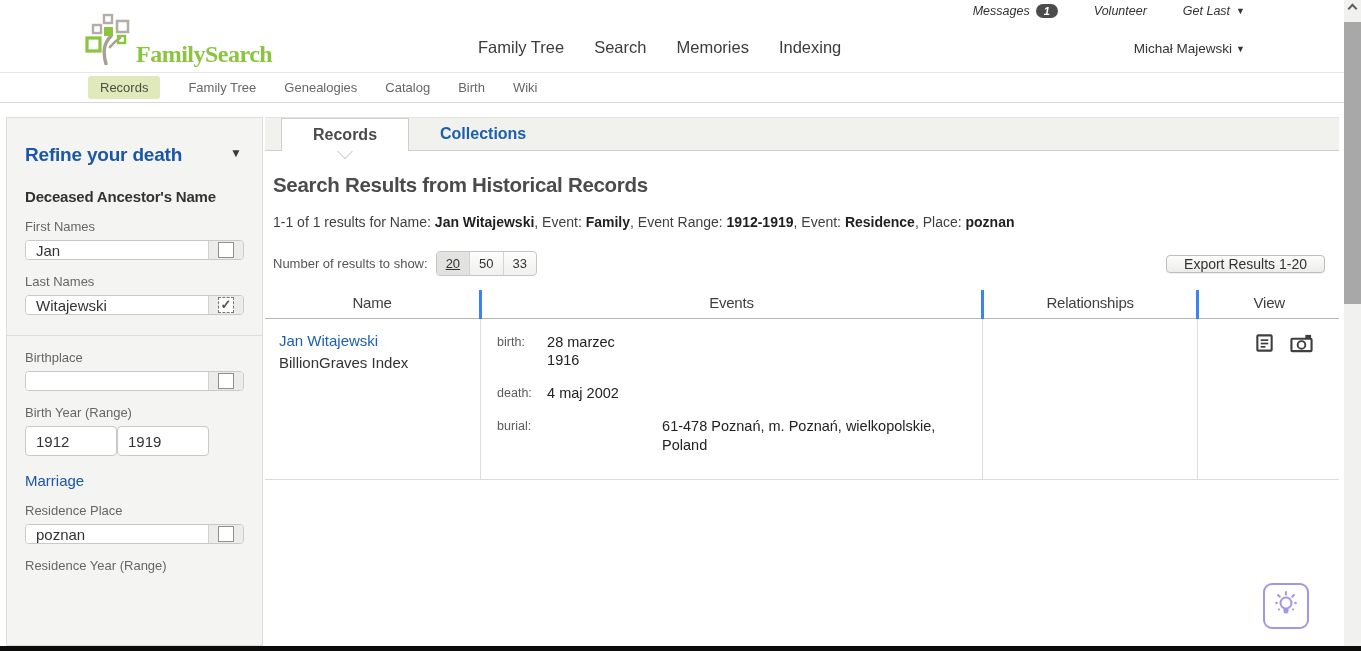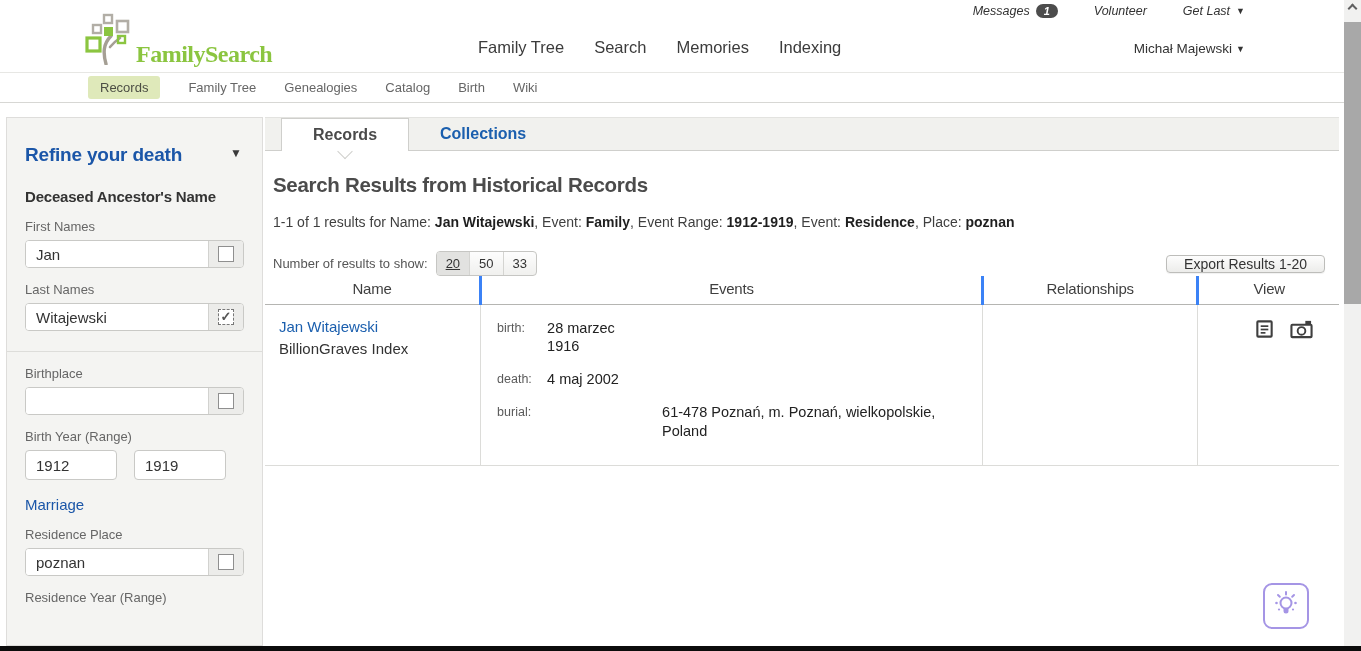--- a/index.html
+++ b/index.html
@@ -31,31 +31,31 @@
   .subnav span { cursor:pointer; }
   .subnav .pill { background:#dfe9ba; color:#4c4e44; padding:4px 12px; border-radius:3px; }
 
   
   .sidebar { position:absolute; left:6px; top:117px; width:257px; height:529px;
              background:#f4f4f2; border:1px solid #dedddb; padding:26px 18px 0 18px; }
   .refine-title { color:#1b56a8; font-size:19px; font-weight:bold; letter-spacing:-0.2px; }
   .collapse-caret { position:absolute; right:20px; top:28px; font-size:12px; color:#3a3a3a; cursor:pointer; }
   .side-section { font-size:15px; font-weight:bold; color:#333; margin-top:22px; letter-spacing:-0.2px; }
   .fld-label { font-size:13px; color:#666; margin-top:14px; }
-  .input-group { display:flex; margin-top:6px; height:28px; border:1px solid #c9c9c6;
+  .input-group { display:flex; margin-top:6px; height:20px; border:1px solid #c9c9c6;
                  border-radius:4px; background:#fff; overflow:hidden; }
   .input-group input { flex:1; border:none; outline:none; padding:0 10px; font-size:15px;
                        color:#333; font-family:"Liberation Sans", sans-serif; min-width:0; }
   .cb-zone { width:35px; background:#ececea; border-left:1px solid #d2d2cf;
              display:flex; align-items:center; justify-content:center; cursor:pointer; }
   .cb { width:16px; height:16px; background:#fff; border:1px solid #8f8f8f; }
   .cb.checked { border:1px dashed #777; color:#555; font-size:13px; line-height:14px;
                 text-align:center; font-weight:bold; }
   .side-divider { border:none; border-top:1px solid #ddddda; margin:20px -18px 0 -18px; }
-  .year-row { display:flex; gap:17px; margin-top:6px; }
+  .year-row { display:flex; margin-top:6px; }
   .year-row input { width:92px; height:30px; border:1px solid #c9c9c6; border-radius:4px;
                     padding:0 10px; font-size:15px; color:#333; outline:none;
                     font-family:"Liberation Sans", sans-serif; }
   .year-row input::placeholder { color:#999; }
   .side-link { color:#1b56a8; font-size:15px; margin-top:16px; cursor:pointer; }
 
   
   .main { position:absolute; left:265px; top:117px; width:1074px; }
   .tabstrip { height:34px; background:#f1f1ee; border-top:1px solid #e3e3e0;
               border-bottom:1px solid #cfcfcc; display:flex; align-items:stretch; padding-left:16px; }
@@ -77,21 +77,21 @@
   .segmented { display:flex; margin-left:8px; border:1px solid #c6c6c3; border-radius:4px;
                overflow:hidden; background:linear-gradient(#fdfdfd,#f0f0ee); }
   .seg-opt { font-size:13px; color:#333; padding:4px 9px; cursor:pointer; border-left:1px solid #d4d4d1; }
   .seg-opt:first-child { border-left:none;text-decoration:underline; }
   .seg-opt.selected { background:#e2e2e0; }
   .export-btn { margin-left:auto; padding:0 17px; font-size:14px; color:#333;
                 border:1px solid #bdbdba; border-radius:4px;
                 background:linear-gradient(#fdfdfd,#ececea); cursor:pointer;
                 box-shadow:0 1px 1px rgba(0,0,0,0.06); font-family:"Liberation Sans", sans-serif; }
 
-  table.results { width:100%; border-collapse:collapse; table-layout:fixed; }
+  table.results { margin-top:14px; width:100%; border-collapse:collapse; table-layout:fixed; }
   table.results th { font-weight:normal; font-size:15px; color:#3f3f3f; letter-spacing:-0.2px;
                      padding:4px 0 7px 0; text-align:center;
                      border-bottom:1px solid #b5b5b2; border-left:3px solid #3b82f6; }
   table.results th:first-child { border-left:none; }
   table.results td { vertical-align:top; border-bottom:1px solid #dcdcd9;
                      border-left:1px solid #dcdcd9; height:128px; }
   table.results td:first-child { border-left:none; }
   .name-cell { padding:13px 14px; }
   .name-link { color:#1b5fae; font-size:15px; cursor:pointer; }
   .coll-name { color:#333; font-size:15px; margin-top:5px; }

